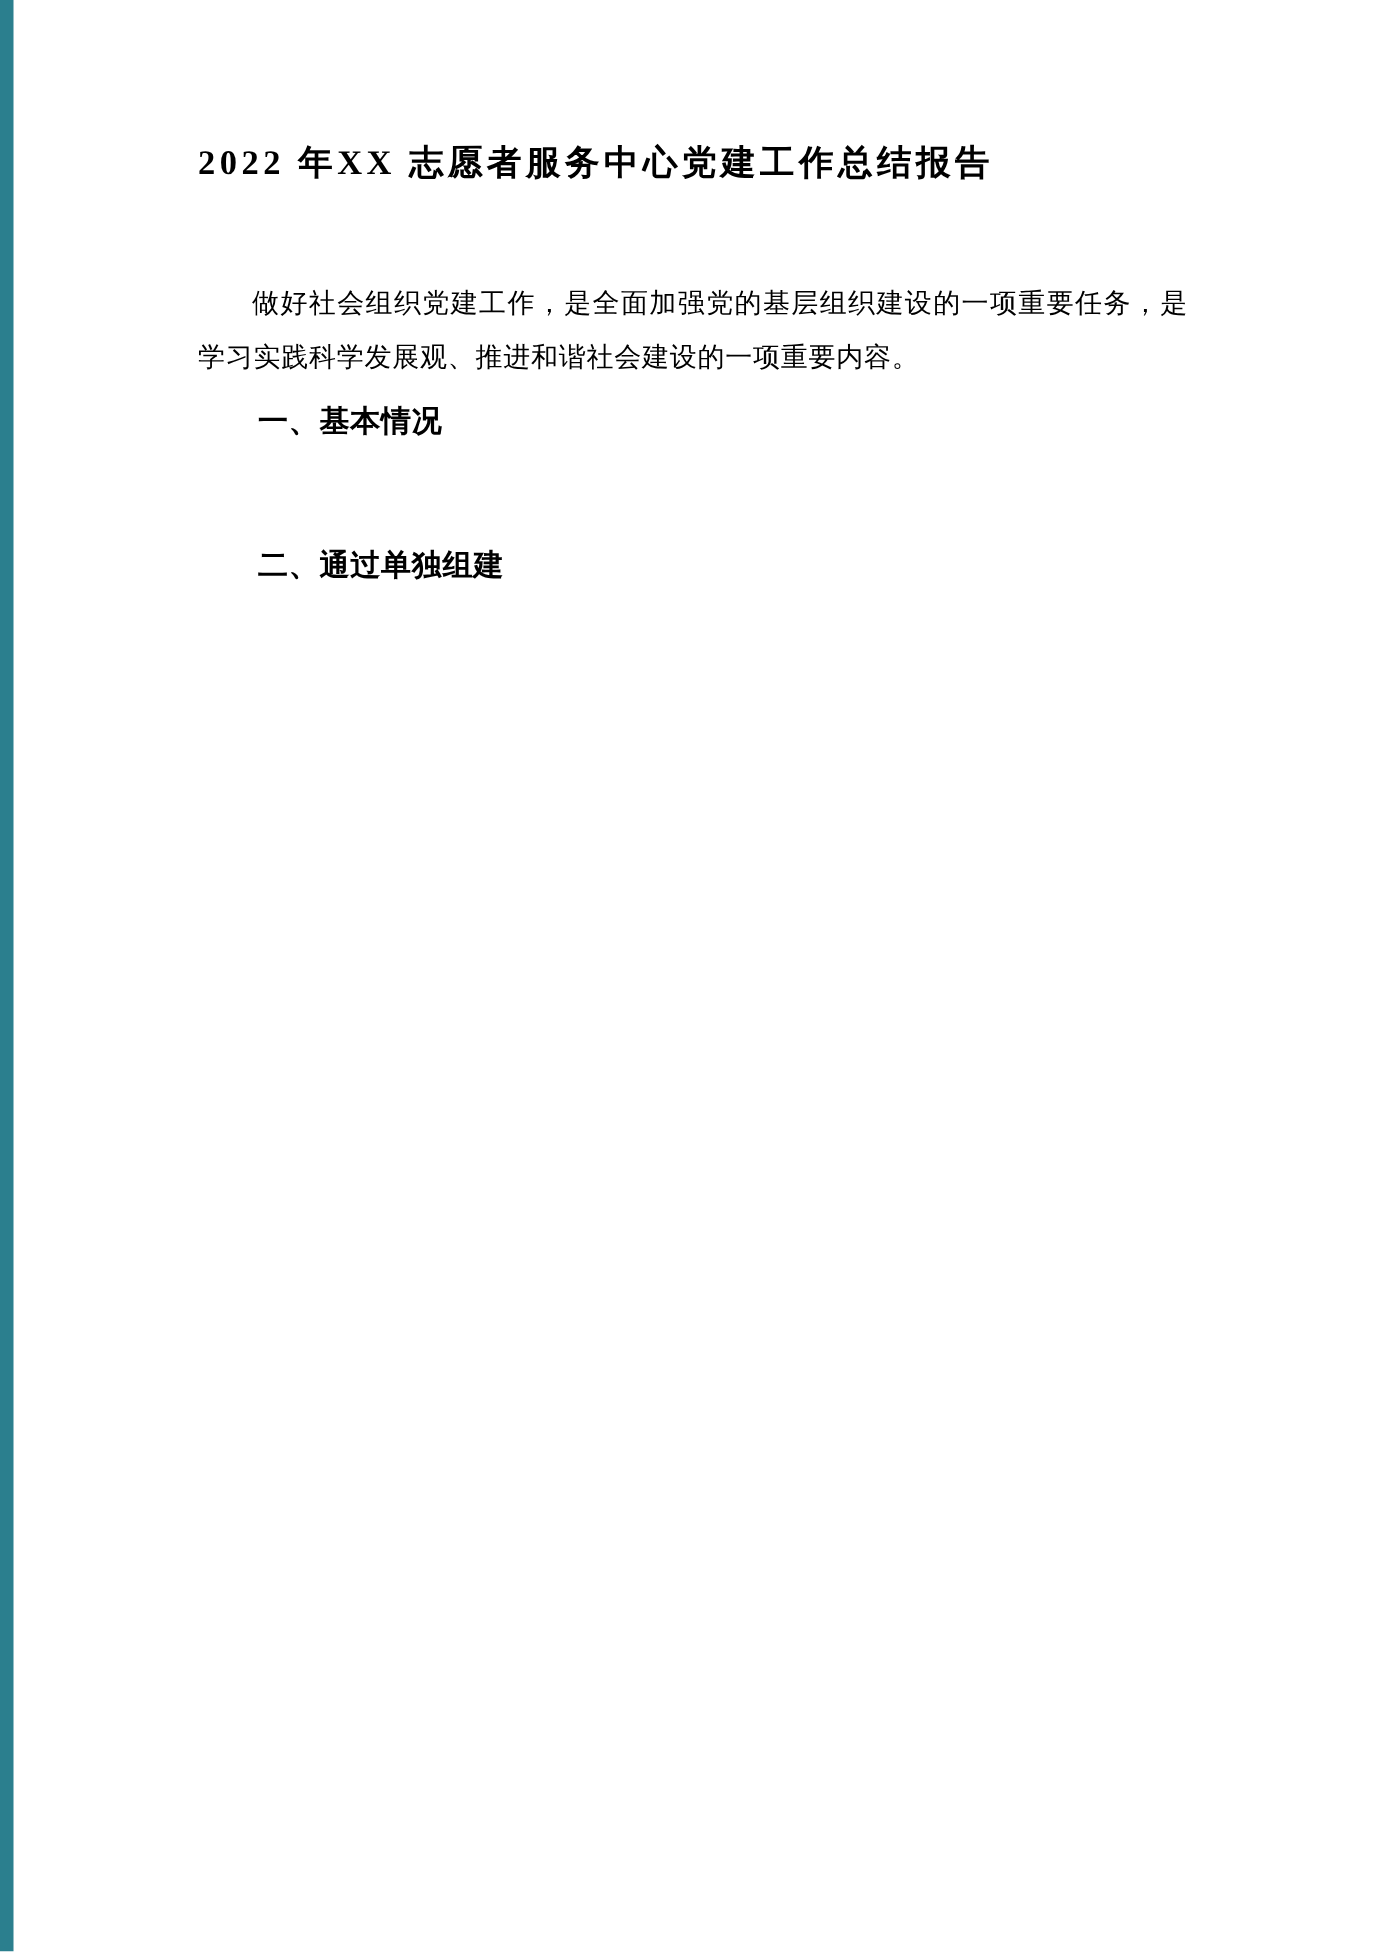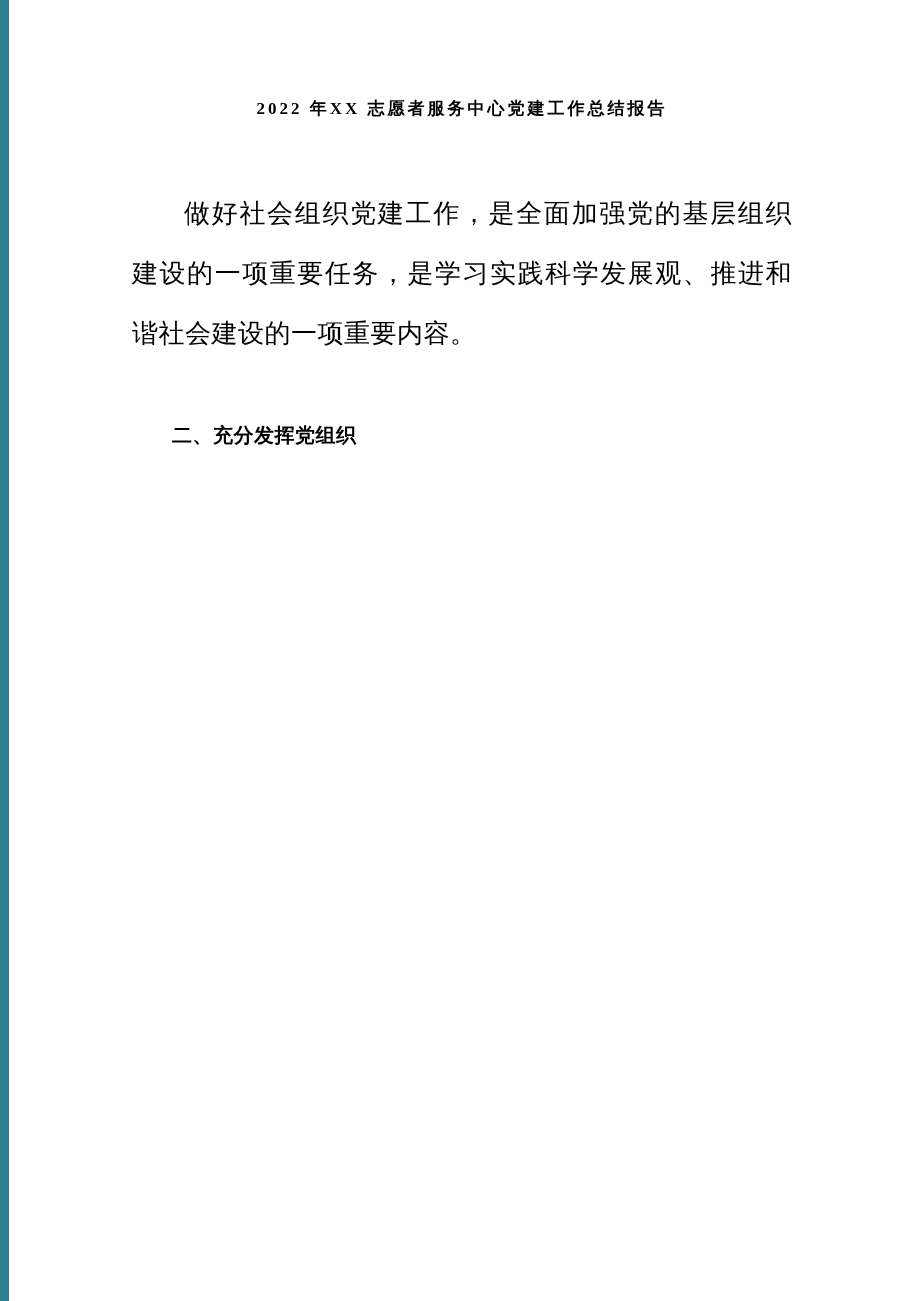--- a/index.html
+++ b/index.html
@@ -21,31 +21,30 @@
     top: 0;
     width: 9px;
     height: 1301px;
   }
   .content {
     box-sizing: border-box;
     padding: 92px 128px 0 132px;
   }
   .doc-title {
     margin: 0 0 58px 0;
-    font-size: 17px;
+    font-size: 23px;
     font-weight: bold;
-    text-align: center;
     letter-spacing: 3px;
     line-height: 34px;
     font-family: "Liberation Serif", serif;
   }
   .para {
     margin: 0;
-    font-size: 26px;
-    line-height: 60px;
+    font-size: 18px;
+    line-height: 36px;
     text-align: justify;
     text-indent: 2em;
     letter-spacing: 0.5px;
   }
   .section-heading {
     margin: 0;
     padding-left: 2em;
     font-size: 20px;
     font-weight: bold;
     line-height: 50px;
@@ -63,18 +62,19 @@
 <body style="background: rgb(255, 255, 255);">
 
 <div class="page">
   <div class="accent-bar" style="background: rgb(43, 127, 142);"></div>
   <div class="content">
     <h1 class="doc-title">2022 年XX 志愿者服务中心党建工作总结报告</h1>
 
     <p class="para">做好社会组织党建工作，是全面加强党的基层组织建设的一项重要任务，是学习实践科学发展观、推进和谐社会建设的一项重要内容。</p>
 
 
+    <h2 class="section-heading">一、基本情况</h2>
 
 
-    <h2 class="section-heading spaced-top">二、充分发挥党组织</h2>
+    <h2 class="section-heading spaced-top">二、通过单独组建</h2>
 
   </div>
 </div>
 
 </body></html>

